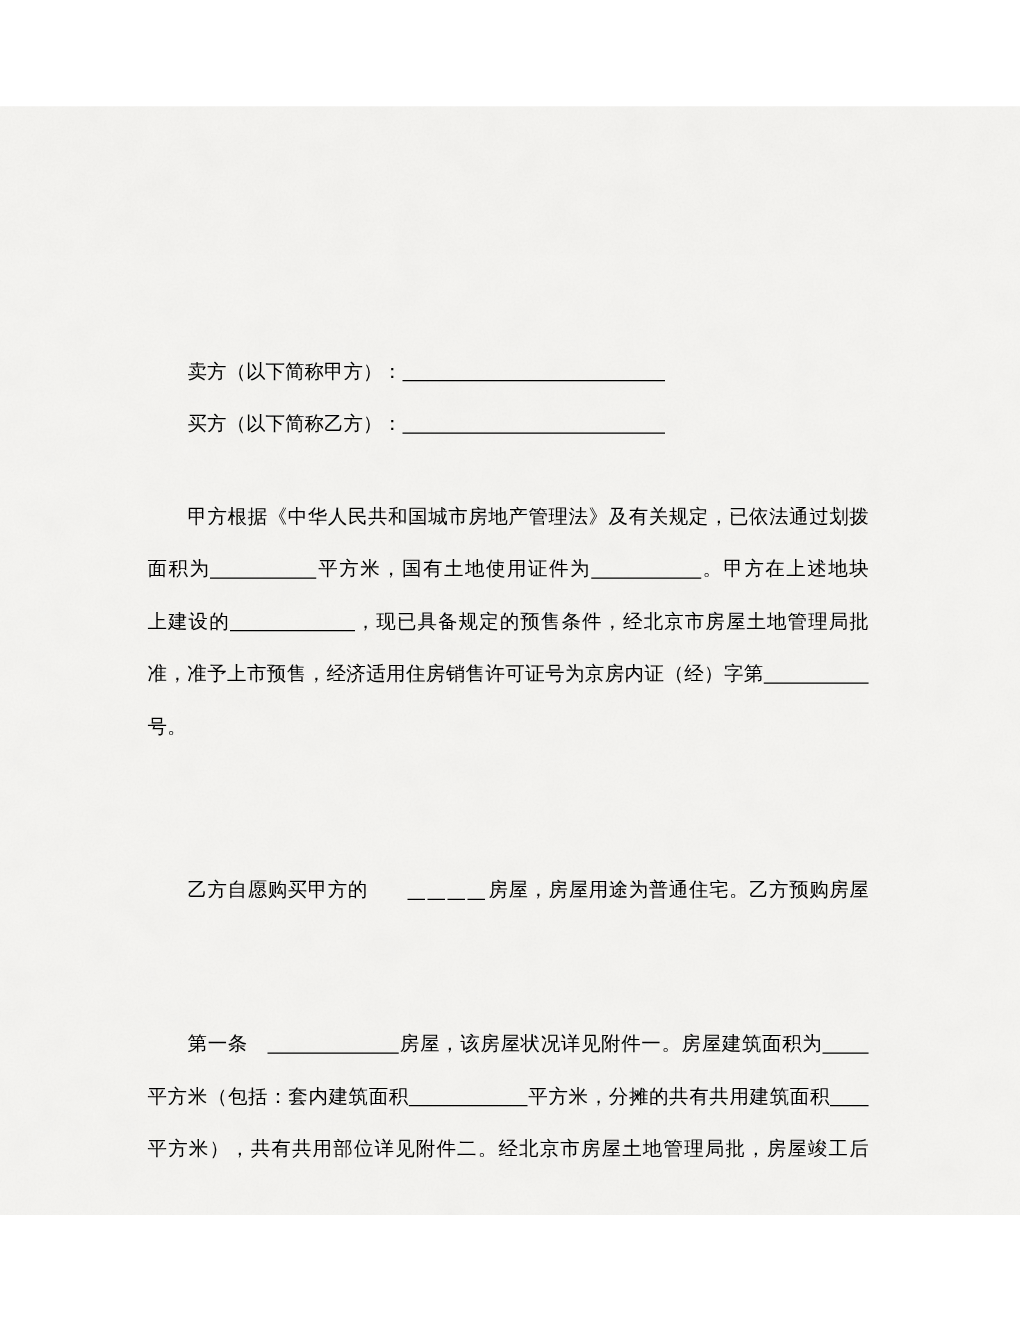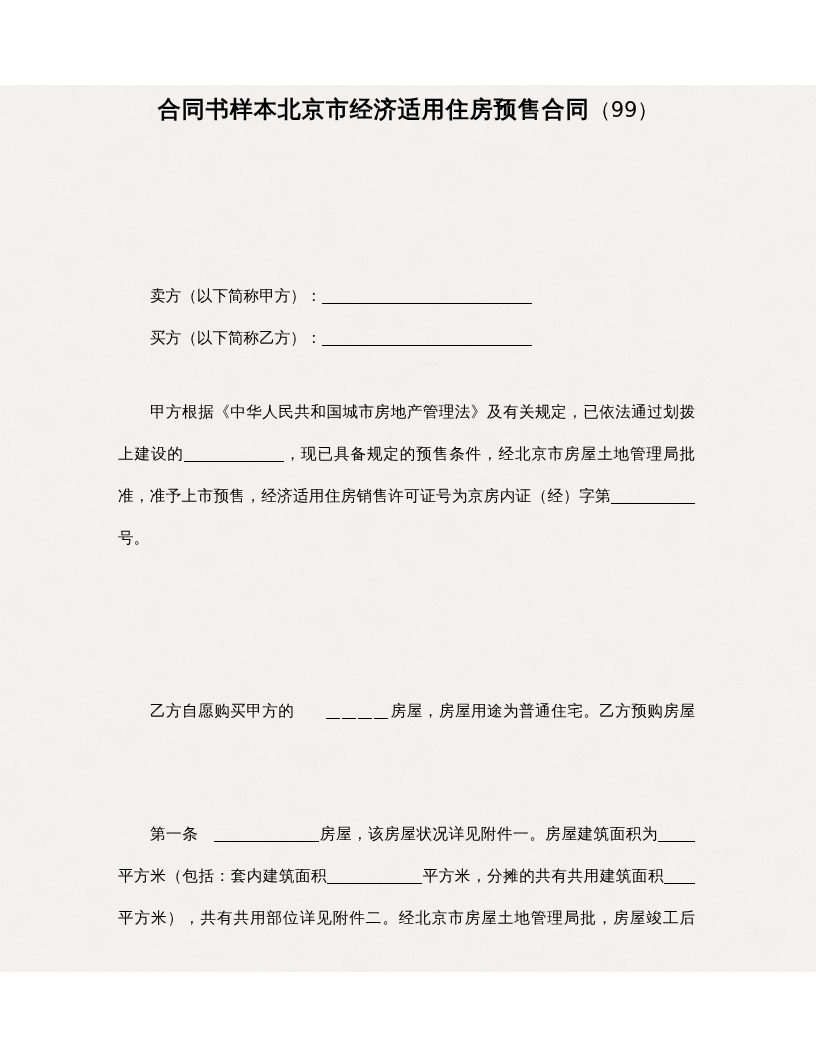--- a/index.html
+++ b/index.html
@@ -59,21 +59,20 @@
   .party-block { top: 191px; }
   .para-1 { top: 307px; }
   .para-2 { top: 606px; }
   .para-3 { top: 729px; }
   .line {
     height: 42px;
     line-height: 42px;
     font-size: 15.6px;
     overflow: hidden;
     text-align: justify;
-    font-family: Liberation Mono, monospace;
   }
   .line.j { text-align-last: justify; }
   .indent { text-indent: 32px; }
   .blank {
     display: inline-block;
     height: 13px;
     border-bottom: 1px solid #000000;
     vertical-align: -3px;
   }
   .spacer {
@@ -102,29 +101,29 @@
         <feColorMatrix type="saturate" values="0"></feColorMatrix>
       </filter>
       <filter id="grainBlotch">
         <feTurbulence type="fractalNoise" baseFrequency="0.035" numOctaves="3" seed="4" stitchTiles="stitch"></feTurbulence>
         <feColorMatrix type="saturate" values="0"></feColorMatrix>
       </filter>
       <rect width="816" height="887" filter="url(#grainBlotch)" opacity="0.045"></rect>
       <rect width="816" height="887" filter="url(#grainFine)" opacity="0.05"></rect>
     </svg>
 
-    <div class="doc-title"><span>合同书样本北京市经济适用住房预售合同</span><span class="title-suffix">（99）</span></div>
 
     <div class="block party-block">
       <div class="line indent">卖方（以下简称甲方）：<span class="blank" style="width: 210px;"></span></div>
       <div class="line indent">买方（以下简称乙方）：<span class="blank" style="width: 210px;"></span></div>
     </div>
 
     <div class="block para-1">
       <div class="line j indent">甲方根据《中华人民共和国城市房地产管理法》及有关规定，已依法通过划拨</div>
+      <div class="line j">面积为<span class="blank" style="width: 85px;"></span>平方米，国有土地使用证件为<span class="blank" style="width: 88px;"></span>。甲方在上述地块</div>
       <div class="line j">上建设的<span class="blank" style="width: 100px;"></span>，现已具备规定的预售条件，经北京市房屋土地管理局批</div>
       <div class="line j">准，准予上市预售，经济适用住房销售许可证号为京房内证（经）字第<span class="blank" style="width: 84px;"></span></div>
       <div class="line">号。</div>
     </div>
 
     <div class="block para-2">
       <div class="line j indent">乙方自愿购买甲方的<span class="dashes"><span class="dash"></span><span class="dash"></span><span class="dash"></span><span class="dash"></span></span>房屋，房屋用途为普通住宅。乙方预购房屋的定</div>
     </div>
 
     <div class="block para-3">

